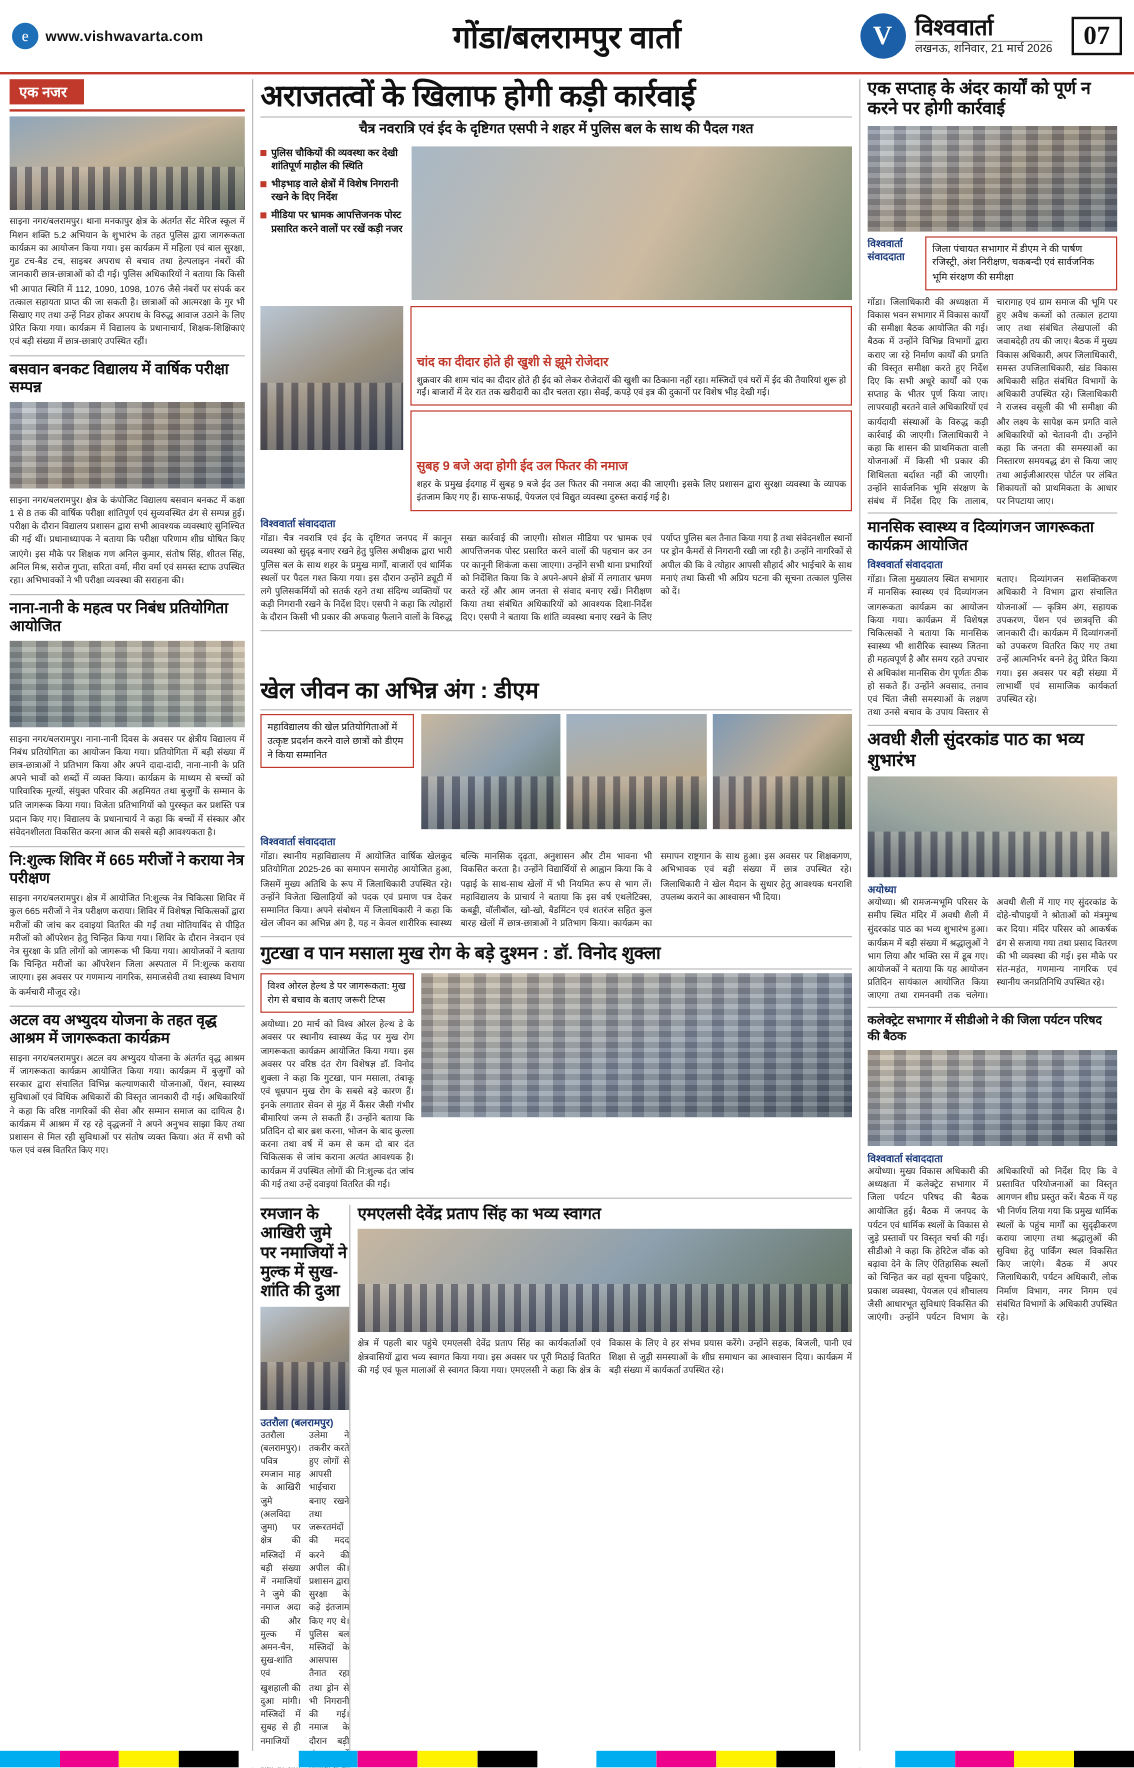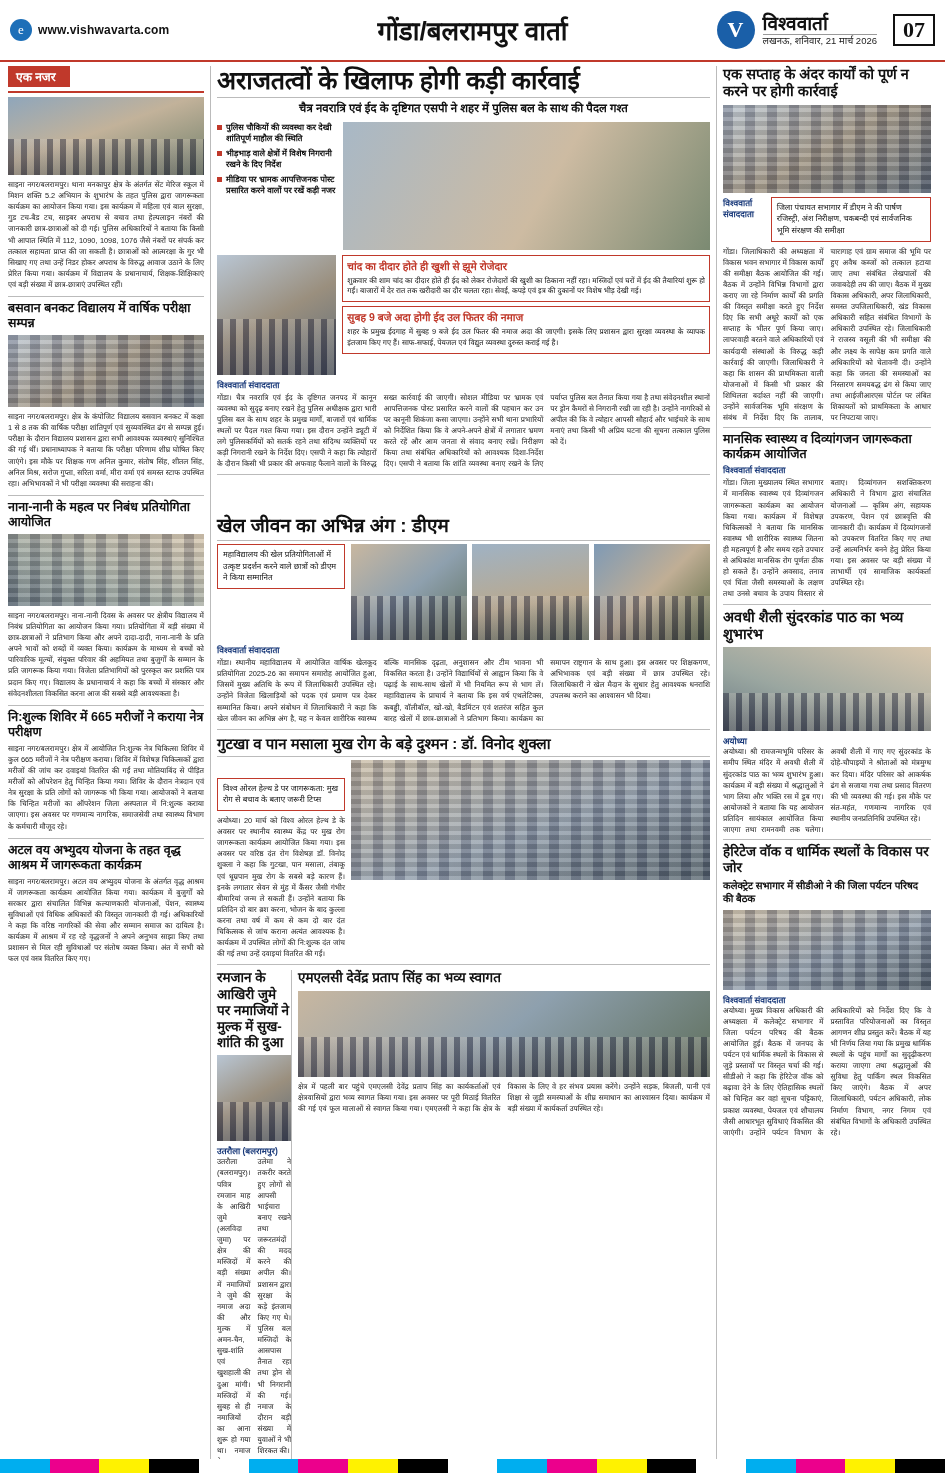--- a/index.html
+++ b/index.html
@@ -92,21 +92,21 @@
     font-size:8.2px; font-weight:bold; line-height:1.35; margin-bottom:4px;
     padding-left:9px; position:relative; color:#111;
   }
   .bullets li:before {
     content:""; position:absolute; left:0; top:3px;
     width:5px;height:5px;background:#c0392b;
   }
   .redbox {
     border:1px solid #c0392b; padding:4px;
   }
-  .redbox .t { color:#c0392b; font-size:10.5px; font-weight:bold; line-height:1.25; margin-bottom:3px;}
+  .redbox .t { color:#c0392b; font-size:10.5px; font-weight:bold; line-height:1.25; margin-bottom:3px;margin-top:36px;}
   .redbox .b { font-size:7.4px; line-height:1.45; text-align:justify; }
 
   
   .photo { position:relative; overflow:hidden; background:#c9cdd2; border:0; }
   .ph-a { background:linear-gradient(160deg,#8fa6bb 0%,#c2b29a 45%,#6f7f6a 100%); }
   .ph-b { background:linear-gradient(150deg,#b9c6d4 0%,#9a8f7e 50%,#5d6b78 100%); }
   .ph-c { background:linear-gradient(200deg,#d8c7ae 0%,#9aa6a0 60%,#6a7b84 100%); }
   .ph-d { background:linear-gradient(120deg,#a8b8c6 0%,#cdbba2 55%,#7b8a72 100%); }
   .ph-e { background:linear-gradient(140deg,#c8b7a0 0%,#8ea0ae 50%,#5f6f5c 100%); }
   .ph-f { background:linear-gradient(170deg,#9fb2c4 0%,#b9a98f 60%,#6e7c66 100%); }
@@ -259,21 +259,21 @@
           <div class="byline" style="margin-top:4px;">विश्ववार्ता संवाददाता</div>
           <div class="body-txt cols3" style="margin-top:2px;">गोंडा। स्थानीय महाविद्यालय में आयोजित वार्षिक खेलकूद प्रतियोगिता 2025-26 का समापन समारोह आयोजित हुआ, जिसमें मुख्य अतिथि के रूप में जिलाधिकारी उपस्थित रहे। उन्होंने विजेता खिलाड़ियों को पदक एवं प्रमाण पत्र देकर सम्मानित किया। अपने संबोधन में जिलाधिकारी ने कहा कि खेल जीवन का अभिन्न अंग है, यह न केवल शारीरिक स्वास्थ्य बल्कि मानसिक दृढ़ता, अनुशासन और टीम भावना भी विकसित करता है। उन्होंने विद्यार्थियों से आह्वान किया कि वे पढ़ाई के साथ-साथ खेलों में भी नियमित रूप से भाग लें। महाविद्यालय के प्राचार्य ने बताया कि इस वर्ष एथलेटिक्स, कबड्डी, वॉलीबॉल, खो-खो, बैडमिंटन एवं शतरंज सहित कुल बारह खेलों में छात्र-छात्राओं ने प्रतिभाग किया। कार्यक्रम का समापन राष्ट्रगान के साथ हुआ। इस अवसर पर शिक्षकगण, अभिभावक एवं बड़ी संख्या में छात्र उपस्थित रहे। जिलाधिकारी ने खेल मैदान के सुधार हेतु आवश्यक धनराशि उपलब्ध कराने का आश्वासन भी दिया।</div>
         </div>
 
         <div class="hr-thin" style="margin:5px 0;"></div>
 
         <div>
           <div class="hl-small">गुटखा व पान मसाला मुख रोग के बड़े दुश्मन : डॉ. विनोद शुक्ला</div>
           <div class="hr-thin" style="margin:3px 0;"></div>
           <div class="row" style="gap:6px;">
-            <div style="width:128px;margin-top:18px;">
+            <div style="width:128px;">
               <div class="tag-box">
                 <span>विश्व ओरल हेल्थ डे पर जागरूकता: मुख रोग से बचाव के बताए जरूरी टिप्स</span>
               </div>
               <div class="body-txt" style="margin-top:4px;">अयोध्या। 20 मार्च को विश्व ओरल हेल्थ डे के अवसर पर स्थानीय स्वास्थ्य केंद्र पर मुख रोग जागरूकता कार्यक्रम आयोजित किया गया। इस अवसर पर वरिष्ठ दंत रोग विशेषज्ञ डॉ. विनोद शुक्ला ने कहा कि गुटखा, पान मसाला, तंबाकू एवं धूम्रपान मुख रोग के सबसे बड़े कारण हैं। इनके लगातार सेवन से मुंह में कैंसर जैसी गंभीर बीमारियां जन्म ले सकती हैं। उन्होंने बताया कि प्रतिदिन दो बार ब्रश करना, भोजन के बाद कुल्ला करना तथा वर्ष में कम से कम दो बार दंत चिकित्सक से जांच कराना अत्यंत आवश्यक है। कार्यक्रम में उपस्थित लोगों की नि:शुल्क दंत जांच की गई तथा उन्हें दवाइयां वितरित की गईं।</div>
             </div>
             <div style="flex:1 1 auto;">
               <div class="photo ph-h ph-room" style="height:120px;"></div>
             </div>
           </div>
         </div>
@@ -326,21 +326,20 @@
         <div>
           <div class="hl-small" style="font-size:14.5px;">अवधी शैली सुंदरकांड पाठ का भव्य शुभारंभ</div>
           <div class="photo ph-c ph-crowd" style="height:84px;margin:4px 0;"></div>
           <div class="byline">अयोध्या</div>
           <div class="body-txt cols2">अयोध्या। श्री रामजन्मभूमि परिसर के समीप स्थित मंदिर में अवधी शैली में सुंदरकांड पाठ का भव्य शुभारंभ हुआ। कार्यक्रम में बड़ी संख्या में श्रद्धालुओं ने भाग लिया और भक्ति रस में डूब गए। आयोजकों ने बताया कि यह आयोजन प्रतिदिन सायंकाल आयोजित किया जाएगा तथा रामनवमी तक चलेगा। अवधी शैली में गाए गए सुंदरकांड के दोहे-चौपाइयों ने श्रोताओं को मंत्रमुग्ध कर दिया। मंदिर परिसर को आकर्षक ढंग से सजाया गया तथा प्रसाद वितरण की भी व्यवस्था की गई। इस मौके पर संत-महंत, गणमान्य नागरिक एवं स्थानीय जनप्रतिनिधि उपस्थित रहे।</div>
         </div>
 
         <div class="hr-thin"></div>
 
         <div>
-          <div class="hl-xs" style="font-size:13.5px;">हेरिटेज वॉक व धार्मिक स्थलों के विकास पर जोर</div>
           <div class="subhead" style="font-size:10px;margin-top:2px;">कलेक्ट्रेट सभागार में सीडीओ ने की जिला पर्यटन परिषद की बैठक</div>
           <div class="photo ph-h ph-room" style="height:80px;margin:4px 0;"></div>
           <div class="byline">विश्ववार्ता संवाददाता</div>
           <div class="body-txt cols2">अयोध्या। मुख्य विकास अधिकारी की अध्यक्षता में कलेक्ट्रेट सभागार में जिला पर्यटन परिषद की बैठक आयोजित हुई। बैठक में जनपद के पर्यटन एवं धार्मिक स्थलों के विकास से जुड़े प्रस्तावों पर विस्तृत चर्चा की गई। सीडीओ ने कहा कि हेरिटेज वॉक को बढ़ावा देने के लिए ऐतिहासिक स्थलों को चिन्हित कर वहां सूचना पट्टिकाएं, प्रकाश व्यवस्था, पेयजल एवं शौचालय जैसी आधारभूत सुविधाएं विकसित की जाएंगी। उन्होंने पर्यटन विभाग के अधिकारियों को निर्देश दिए कि वे प्रस्तावित परियोजनाओं का विस्तृत आगणन शीघ्र प्रस्तुत करें। बैठक में यह भी निर्णय लिया गया कि प्रमुख धार्मिक स्थलों के पहुंच मार्गों का सुदृढ़ीकरण कराया जाएगा तथा श्रद्धालुओं की सुविधा हेतु पार्किंग स्थल विकसित किए जाएंगे। बैठक में अपर जिलाधिकारी, पर्यटन अधिकारी, लोक निर्माण विभाग, नगर निगम एवं संबंधित विभागों के अधिकारी उपस्थित रहे।</div>
         </div>
       </div>
     </div>
 
     <div class="hr-red" style="margin:6px 0 4px 0;"></div>
     <div class="row">

